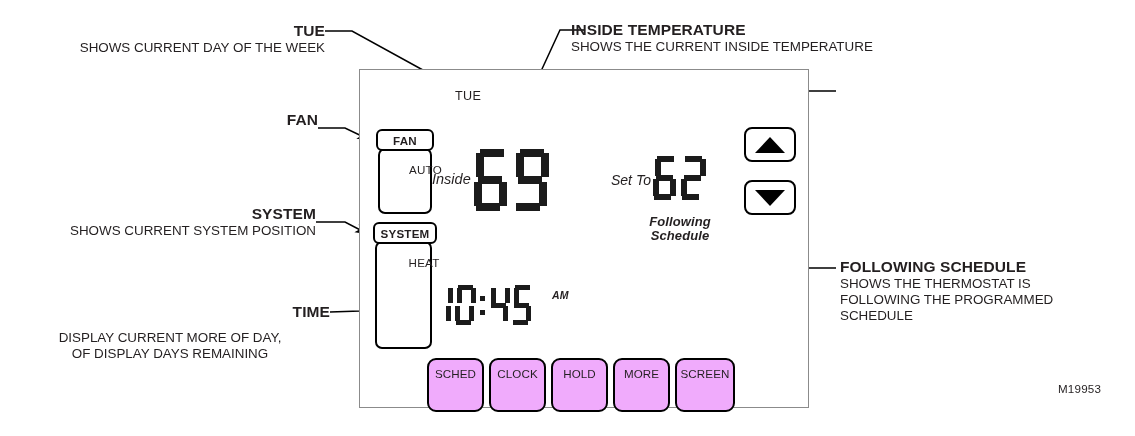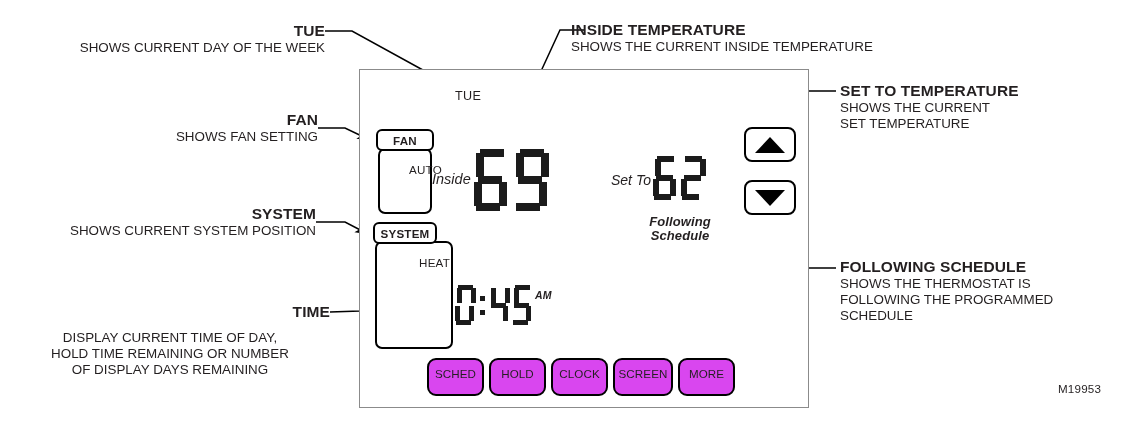--- a/index.html
+++ b/index.html
@@ -94,21 +94,21 @@
   }
   .sw-body .val {
     font-size: 11.6px;
     letter-spacing: .2px;
     margin-top: 13px;
   }
   #fan-stack { left: 16px; top: 59px; }
   #fan-stack .sw-body { height: 66px; }
   #system-stack { left: 13px; top: 152px; }
   #system-stack .sw-tab { width: 64px; }
-  #system-stack .sw-body { height: 108px; width: 78px; }
+  #system-stack .sw-body { height: 108px; width: 57px; }
 
   
   .seg-row { position: absolute; display: flex; align-items: flex-start; }
   .seg-label {
     font-style: italic;
     font-weight: normal;
     letter-spacing: 0px;
     color: #231f20;
   }
   .segnum { display: flex; }
@@ -157,21 +157,21 @@
   .colon b.t { top: 11px; }
   .colon b.m { top: 25px; }
 
   #inside-row  { left: 72px; top: 79px; }
   #inside-row .seg-label { font-size: 14.5px; margin-top: 22px; margin-right: 3px; }
   #setto-row   { left: 251px; top: 86px; }
   #setto-row .seg-label { font-size: 14px; margin-top: 16px; margin-right: 2px; }
   #clock-row   { left: 72px; top: 215px; }
   #clock-row .ampm {
     font-size: 10.5px; font-style: italic; font-weight: bold;
-    margin-top: 4px; margin-left: 0; letter-spacing: .2px;
+    margin-top: 4px; margin-left: 17px; letter-spacing: .2px;
   }
 
   
   #following {
     position: absolute;
     left: 272px;
     top: 145px;
     width: 96px;
     text-align: center;
     font-size: 13px;
@@ -207,24 +207,24 @@
   
   #keys {
     position: absolute;
     left: 67px;
     top: 288px;
     display: flex;
     gap: 5px;
   }
   .fkey {
     width: 57px;
-    height: 38px;
+    height: 54px;
     border: 2.2px solid #000;
     border-radius: 9px;
-    background: #d946ef;
+    background: #f0abfc;
     box-sizing: border-box;
     font-size: 11.6px;
     letter-spacing: .1px;
     display: flex;
     justify-content: center;
     padding-top: 7px;
   }
   .fkey.wide { width: 60px; }
 
   
@@ -274,49 +274,42 @@
   <div class="callout ralign" style="left:20px; top:22px; width:305px;">
     <div class="hd">TUE</div>
     <div class="bd">SHOWS CURRENT DAY OF THE WEEK</div>
   </div>
 
   <div class="callout lalign" style="left:571px; top:21px;">
     <div class="hd">INSIDE TEMPERATURE</div>
     <div class="bd">SHOWS THE CURRENT INSIDE TEMPERATURE</div>
   </div>
 
-  <div class="callout lalign" style="left:840px; top:82px;">
-    <div class="hd">SET TO TEMPERATURE</div>
-    <div class="bd">SHOWS THE CURRENT</div>
-    <div class="bd">SET TEMPERATURE</div>
-  </div>
 
   <div class="callout ralign" style="left:18px; top:111px; width:300px;">
     <div class="hd">FAN</div>
-    <div class="bd">SHOWS FAN SETTING</div>
   </div>
 
   <div class="callout ralign" style="left:8px; top:205px; width:308px;">
     <div class="hd">SYSTEM</div>
     <div class="bd">SHOWS CURRENT SYSTEM POSITION</div>
   </div>
 
   <div class="callout lalign" style="left:840px; top:258px;">
     <div class="hd">FOLLOWING SCHEDULE</div>
     <div class="bd">SHOWS THE THERMOSTAT IS</div>
     <div class="bd">FOLLOWING THE PROGRAMMED</div>
     <div class="bd">SCHEDULE</div>
   </div>
 
   <div class="callout ralign" style="left:10px; top:303px; width:320px;">
     <div class="hd">TIME</div>
   </div>
   <div class="callout calign" style="left:10px; top:330px; width:320px;">
-    <div class="bd">DISPLAY CURRENT TIME OF DAY,</div>
-    <div class="bd">HOLD TIME REMAINING OR NUMBER</div>
+    <div class="bd">DISPLAY CURRENT MORE OF DAY,</div>
     <div class="bd">OF DISPLAY DAYS REMAINING</div>
   </div>
 
   <div id="thermo">
 
     <div id="tue-label">TUE</div>
 
     <div class="sw-stack" id="fan-stack">
       <div class="sw-tab">
         <span>FAN</span>
@@ -423,28 +416,28 @@
     </div>
     <div class="arrow-key" id="arrow-down">
       <span class="tri down"></span>
     </div>
 
     <div id="keys">
       <div class="fkey">
         <span>SCHED</span>
       </div>
       <div class="fkey">
+        <span>CLOCK</span>
+      </div>
+      <div class="fkey">
         <span>HOLD</span>
       </div>
       <div class="fkey">
-        <span>CLOCK</span>
+        <span>MORE</span>
       </div>
       <div class="fkey wide">
         <span>SCREEN</span>
       </div>
-      <div class="fkey">
-        <span>MORE</span>
-      </div>
     </div>
   </div>
 
   <div id="partno">M19953</div>
 </div>
 
 </body></html>

